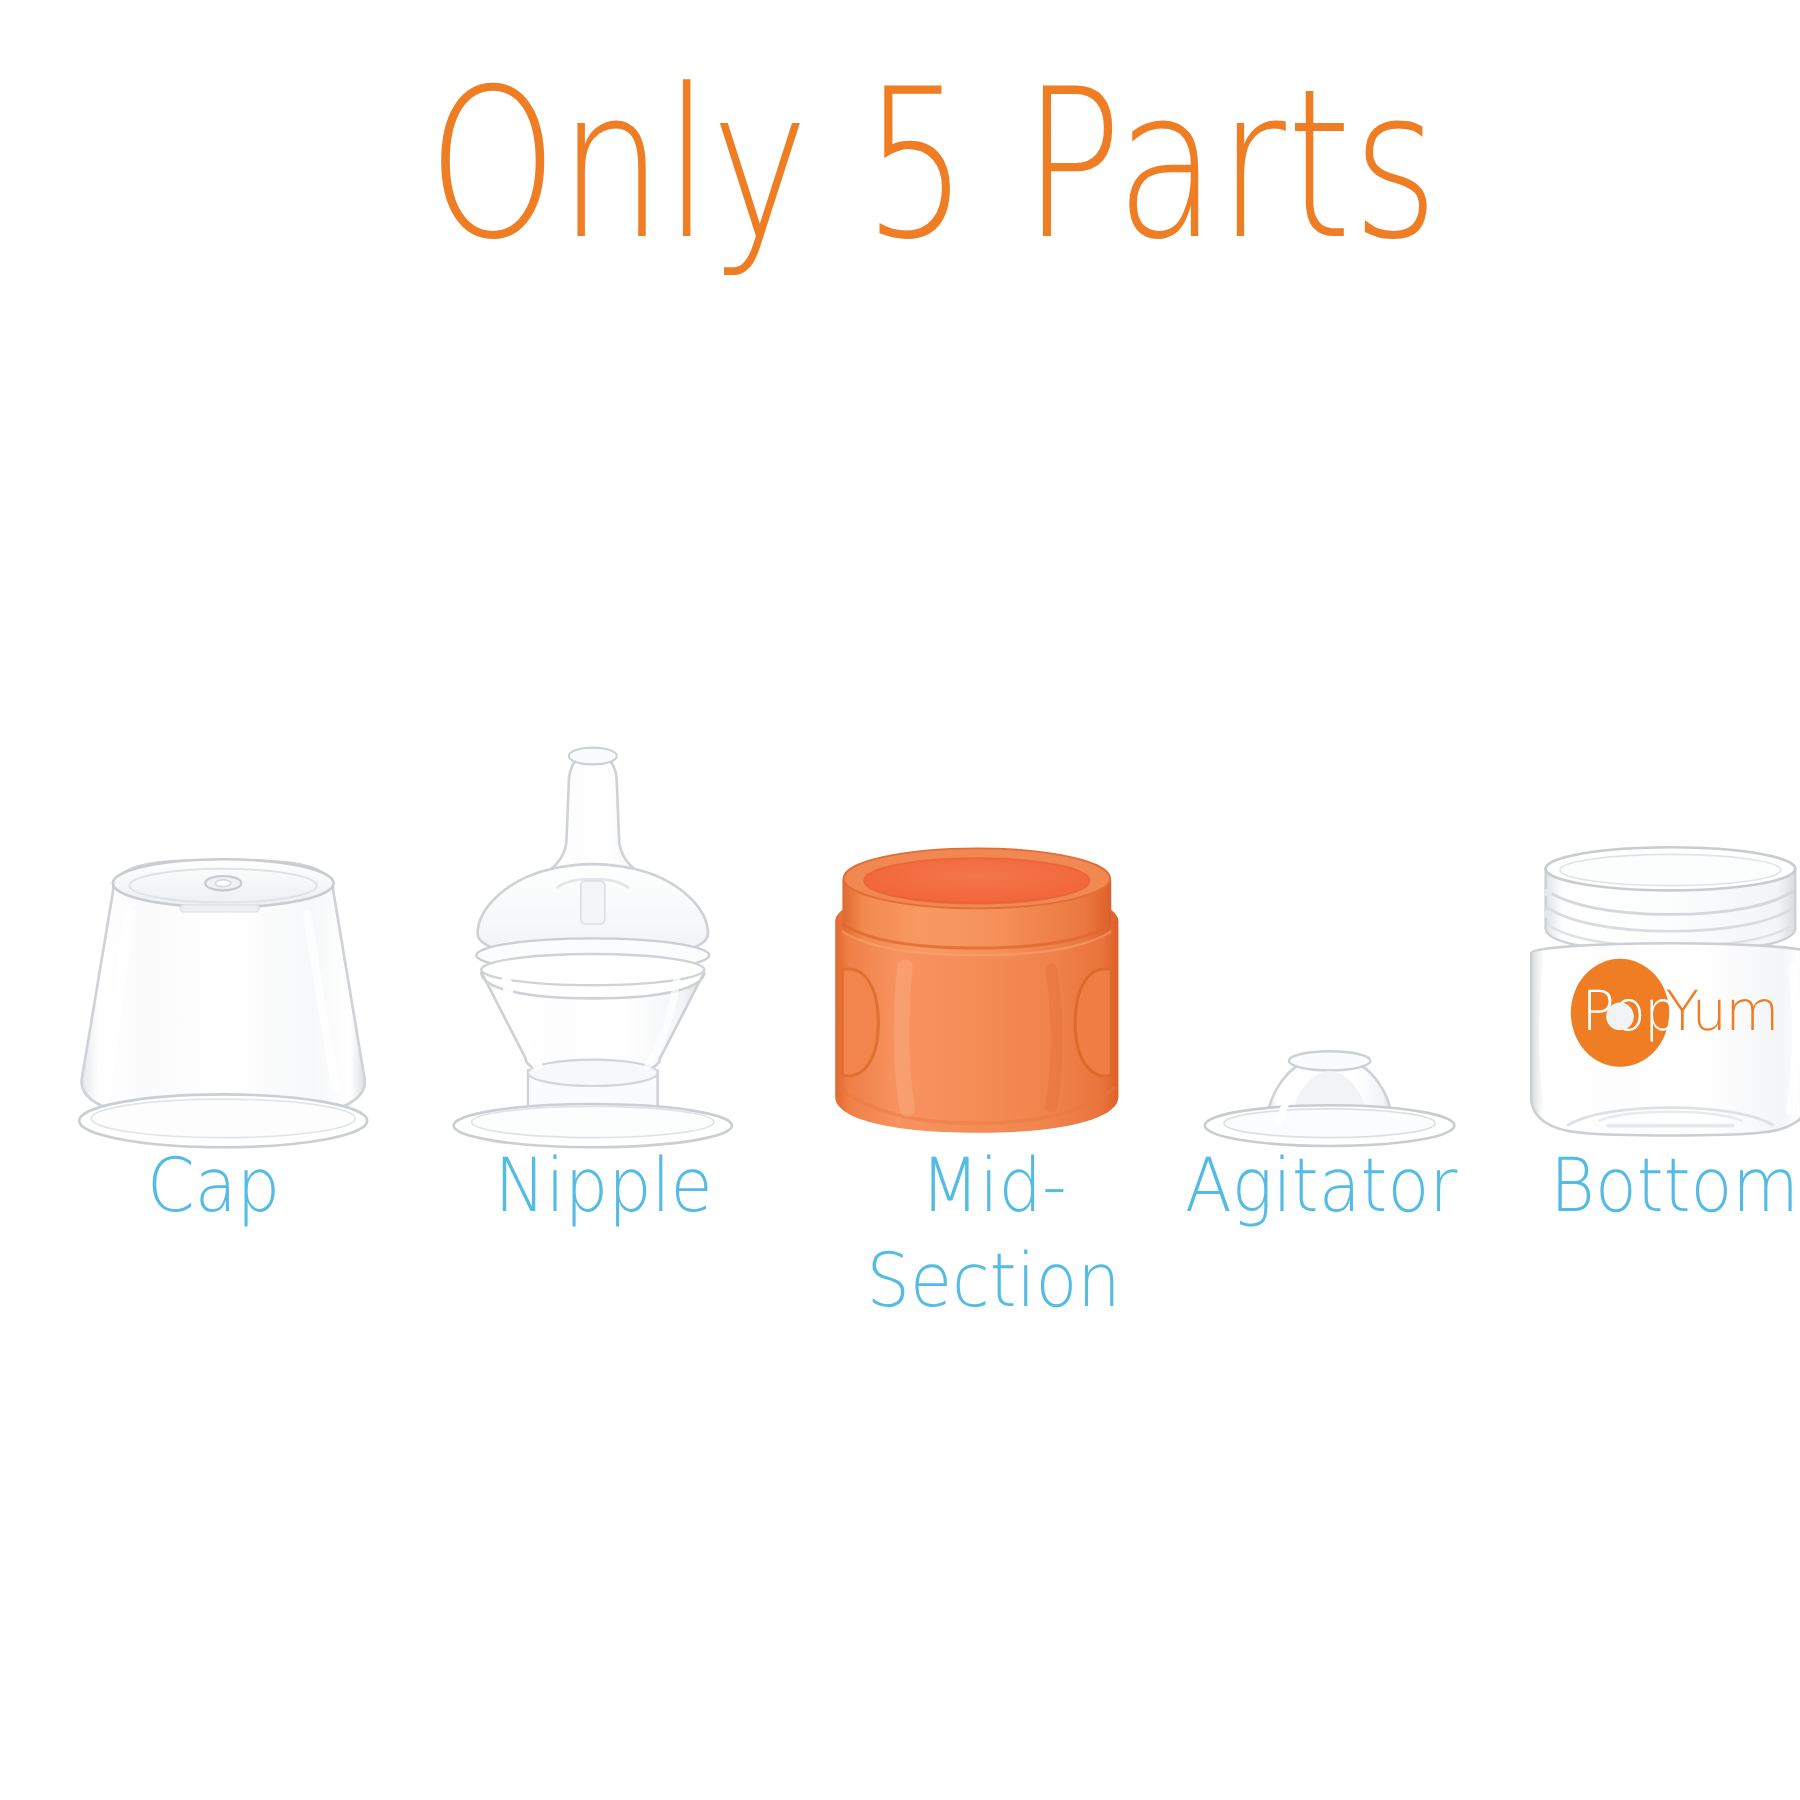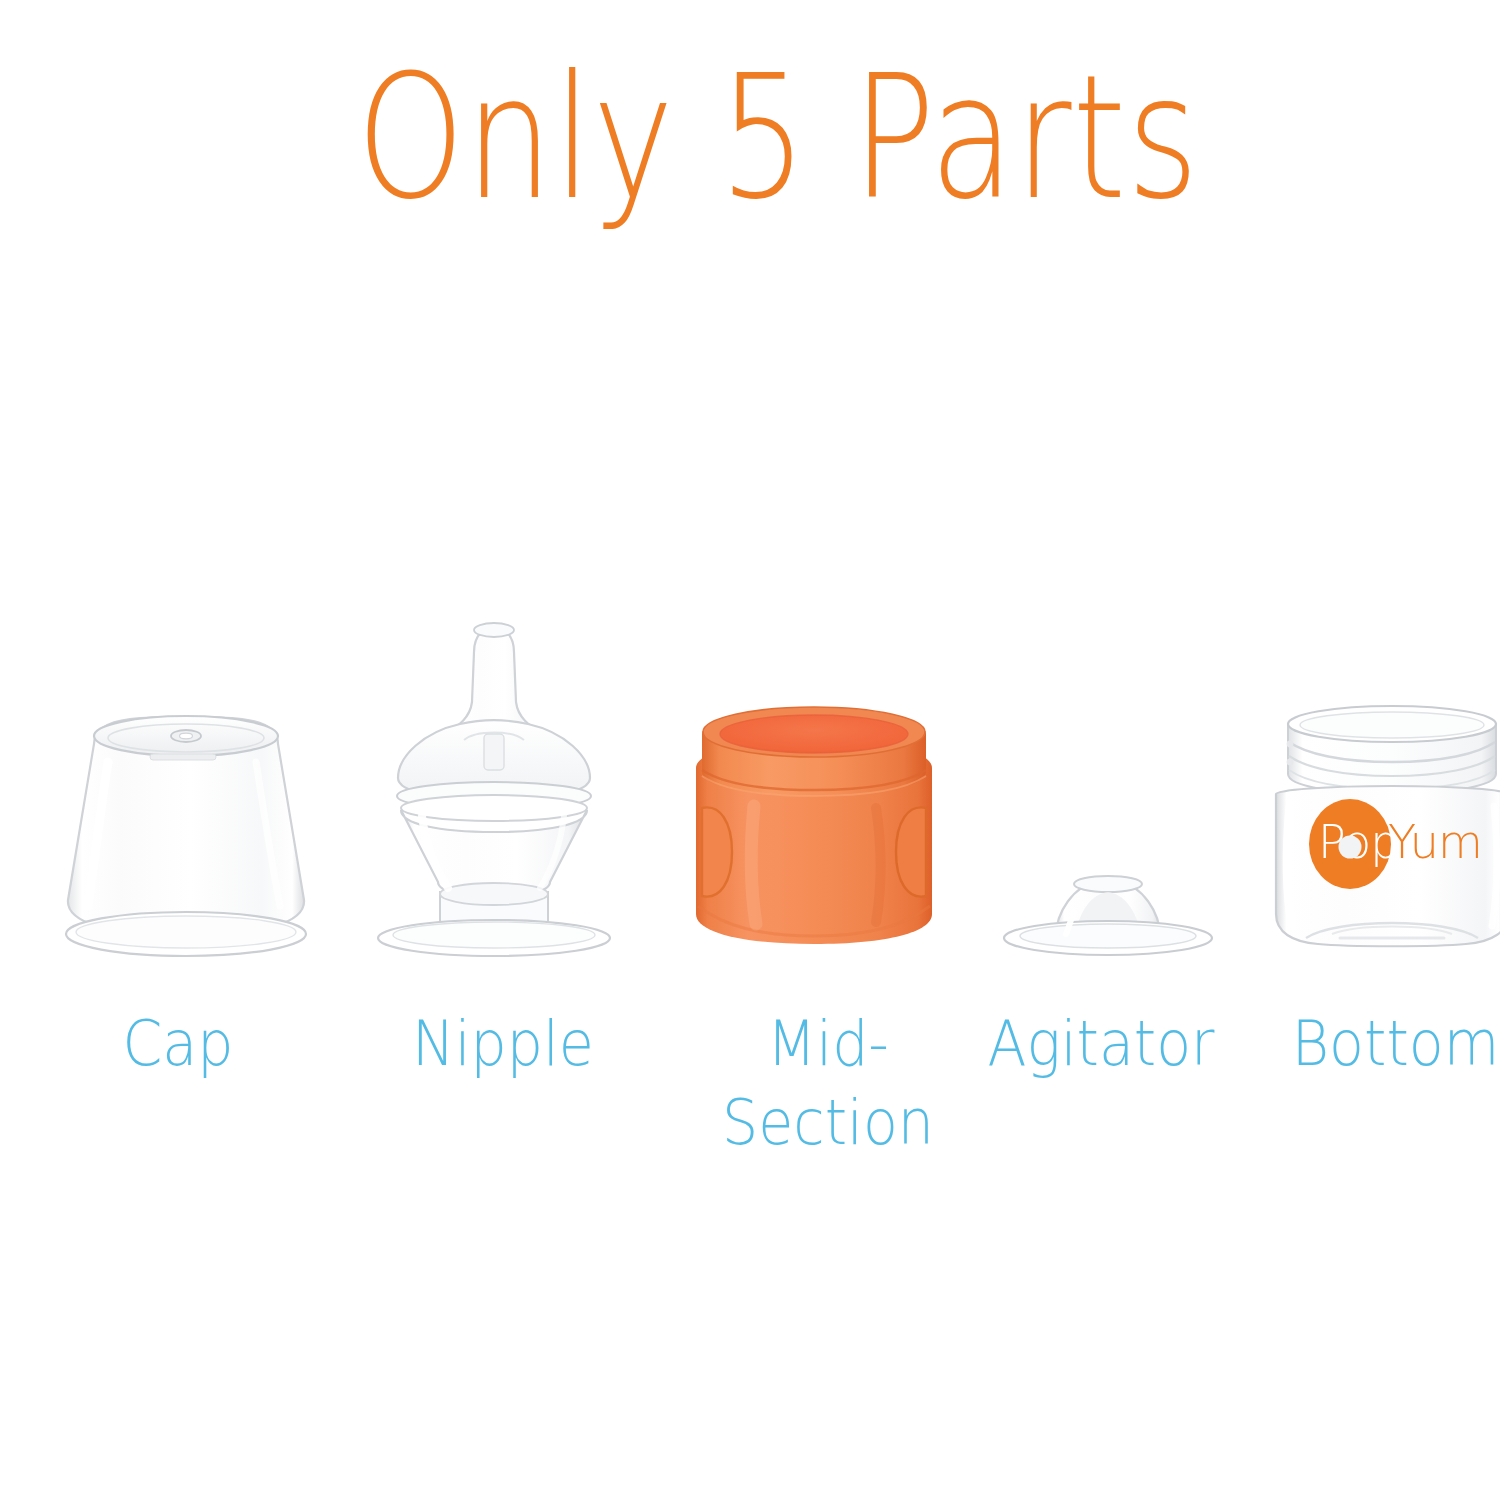--- a/index.html
+++ b/index.html
@@ -56,21 +56,21 @@
 
   #part-cap       { left: 14px;   bottom: 0; }
   #part-nipple    { left: 336px;  bottom: 0; }
   #part-mid       { left: 652px;  bottom: 0; }
   #part-agitator  { left: 972px;  bottom: 0; }
   #part-bottom    { left: 1238px; bottom: 0; }
 
   
   .labels {
     position: absolute;
-    top: 1004px;
+    top: 948px;
     left: 0;
     width: 1364px;
     height: 200px;
   }
   .label {
     position: absolute;
     top: 0;
     text-align: center;
     font-family: "DejaVu Sans", sans-serif;
     font-weight: 300;

